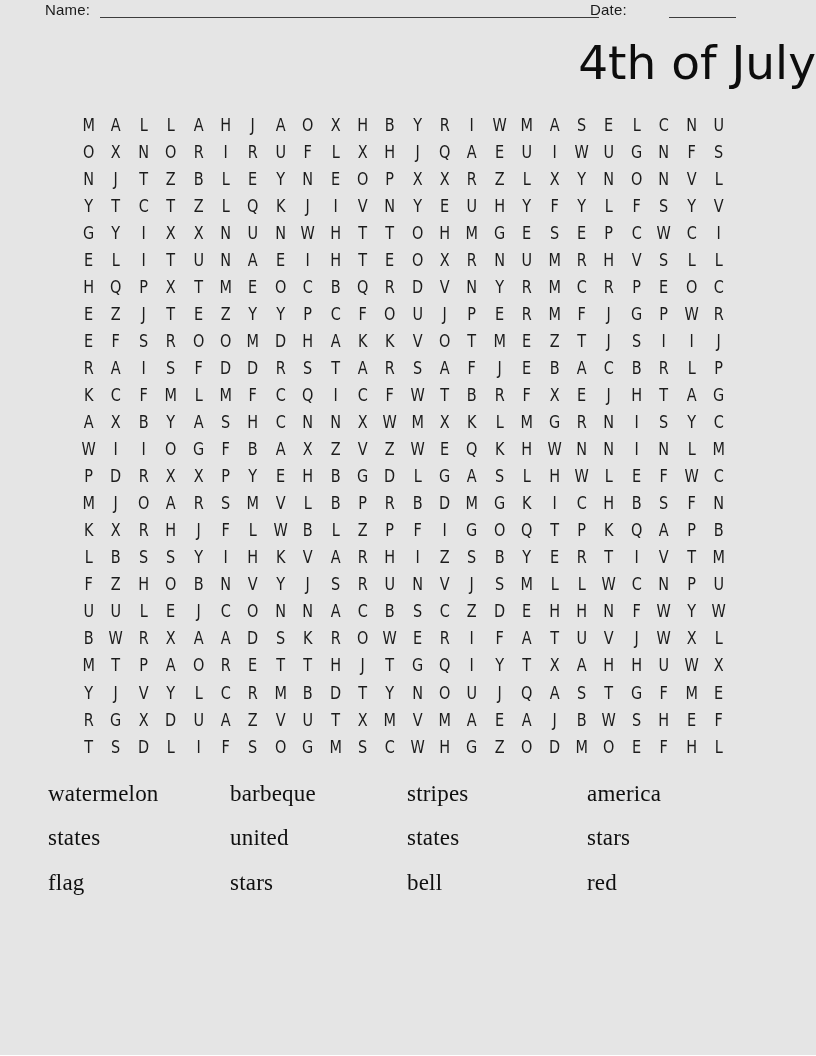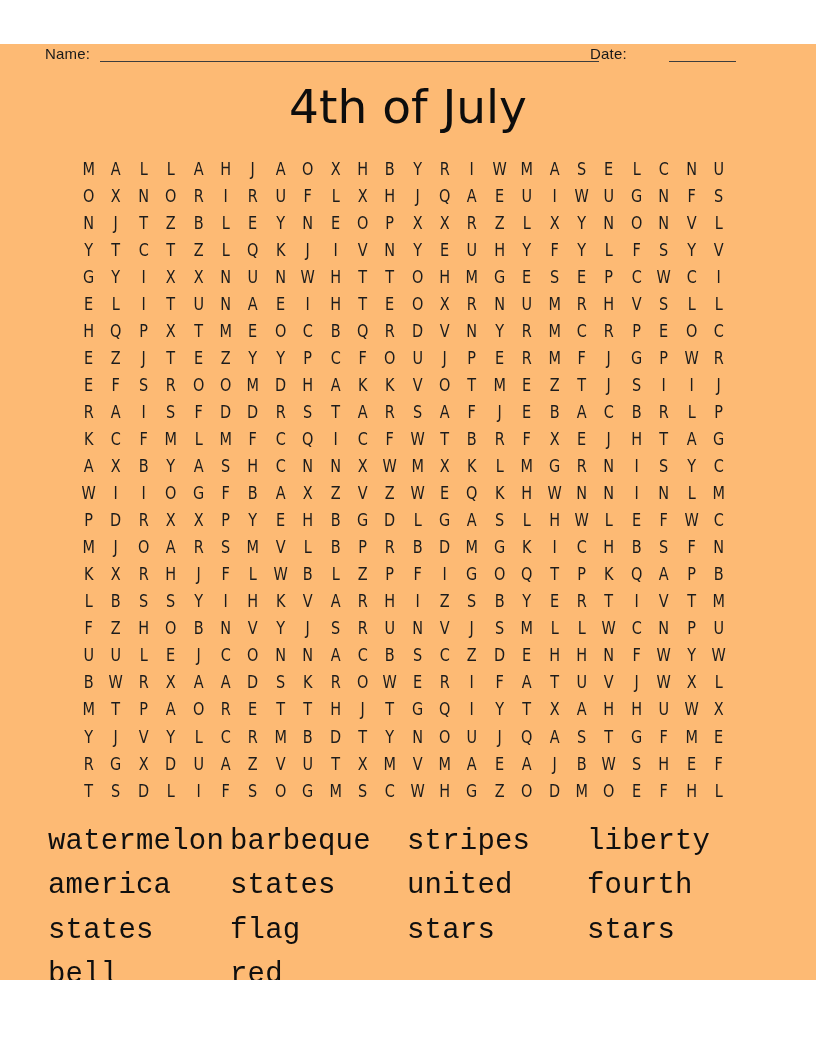--- a/index.html
+++ b/index.html
@@ -1,24 +1,23 @@
 <!DOCTYPE html>
 <html><head>
 <meta charset="utf-8">
 <style>
   html, body { margin: 0; padding: 0; background: #ffffff; }
   .page {
     position: relative;
     width: 816px;
-    height: 936px;
-    background: #fdba74;
+    height: 1055px;
+    background: #e5e5e5;
     font-family: "Liberation Sans", sans-serif;
     color: #000;
     overflow: hidden;
-    margin-top: 44px;
   }
   
   .hdr-label {
     position: absolute;
     top: 1px;
     font-size: 15px;
     color: #1a1a1a;
     letter-spacing: 0.2px;
   }
   #name-label { left: 45px; }
@@ -30,21 +29,21 @@
     height: 0;
   }
   #name-line { left: 100px; width: 499px; }
   #date-line { left: 669px; width: 67px; }
   
   .title {
     position: absolute;
     top: 34px;
     left: 0;
     width: 100%;
-    text-align: center;
+    text-align: right;
     font-family: "DejaVu Sans", sans-serif;
     font-size: 47px;
     line-height: 58px;
     font-weight: 500;
     color: #0d0d0d;
   }
   
   .grid {
     position: absolute;
     left: 75px;
@@ -66,22 +65,22 @@
   
   .words {
     position: absolute;
     left: 48px;
     top: 781px;
     display: grid;
     grid-template-columns: 182px 177px 180px 160px;
     grid-auto-rows: 44.4px;
   }
   .word {
-    font-family: Liberation Mono, monospace;
-    font-size: 29px;
+    font-family: Liberation Serif, serif;
+    font-size: 23px;
     font-weight: 500;
     color: #0f0f0f;
     letter-spacing: 0.2px;
     white-space: nowrap;
   }
 </style>
 </head>
 <body>
 
 <div class="page">
@@ -670,26 +669,24 @@
       <div class="cell">E</div>
       <div class="cell">F</div>
       <div class="cell">H</div>
       <div class="cell">L</div>
     </div>
 
   <div class="words">
       <div class="word">watermelon</div>
       <div class="word">barbeque</div>
       <div class="word">stripes</div>
-      <div class="word">liberty</div>
       <div class="word">america</div>
       <div class="word">states</div>
       <div class="word">united</div>
-      <div class="word">fourth</div>
       <div class="word">states</div>
+      <div class="word">stars</div>
       <div class="word">flag</div>
-      <div class="word">stars</div>
       <div class="word">stars</div>
       <div class="word">bell</div>
       <div class="word">red</div>
     </div>
 
 </div>
 
 </body></html>

